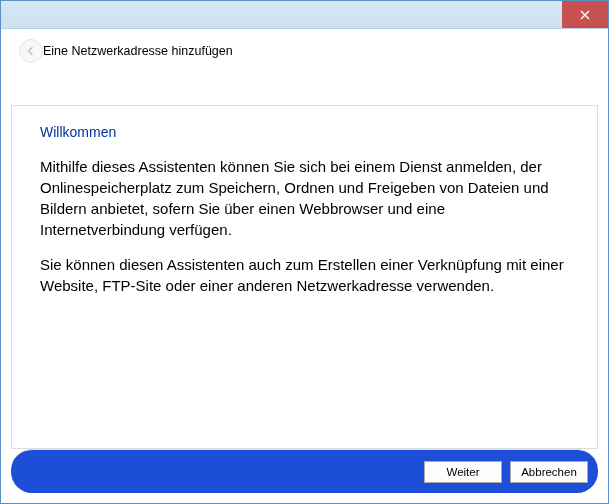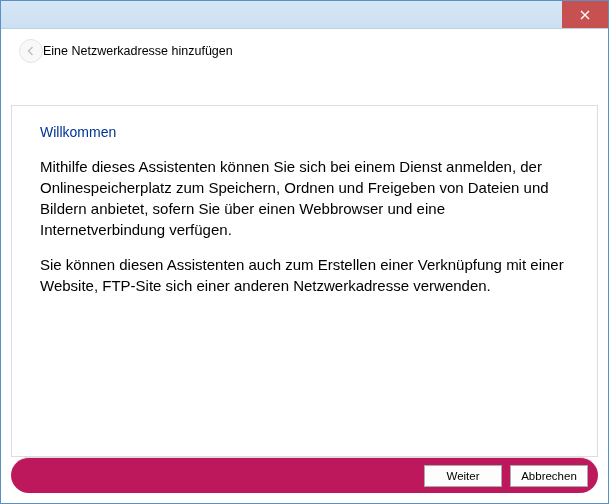--- a/index.html
+++ b/index.html
@@ -88,28 +88,28 @@
       font-weight: 400;
       margin-bottom: 16px;
     }
     .body-text {
       font-size: 15px;
       color: #000;
       line-height: 1.4;
       margin-bottom: 14px;
     }
     .button-row {
-      height: 36px;
+      height: 44px;
       display: flex;
       justify-content: flex-end;
       align-items: center;
       gap: 8px;
       padding: 0 10px;
       border-top: 1px solid #ddd;
-      background: #be185d;
+      background: #1d4ed8;
       border-radius: 21px;
     }
     .btn {
       min-width: 78px;
       height: 22px;
       background: #fdfdfd;
       border: 1px solid #aaa;
       font-size: 11.5px;
       font-family: inherit;
       cursor: pointer;
@@ -135,21 +135,21 @@
         <path d="M7.5 2 L3.5 6 L7.5 10" stroke="#999" stroke-width="1.5" fill="none"></path>
       </svg>
     </div>
     <div class="wizard-title">Eine Netzwerkadresse hinzufügen</div>
   </div>
 
   <div class="content-wrapper">
     <div class="content-panel">
       <div class="heading">Willkommen</div>
       <p class="body-text">Mithilfe dieses Assistenten können Sie sich bei einem Dienst anmelden, der Onlinespeicherplatz zum Speichern, Ordnen und Freigeben von Dateien und Bildern anbietet, sofern Sie über einen Webbrowser und eine Internetverbindung verfügen.</p>
-      <p class="body-text">Sie können diesen Assistenten auch zum Erstellen einer Verknüpfung mit einer Website, FTP-Site sich einer anderen Netzwerkadresse verwenden.</p>
+      <p class="body-text">Sie können diesen Assistenten auch zum Erstellen einer Verknüpfung mit einer Website, FTP-Site oder einer anderen Netzwerkadresse verwenden.</p>
     </div>
     <div class="button-row">
       <button class="btn">Weiter</button>
       <button class="btn">Abbrechen</button>
     </div>
   </div>
 
 </div>
 
 </body></html>

